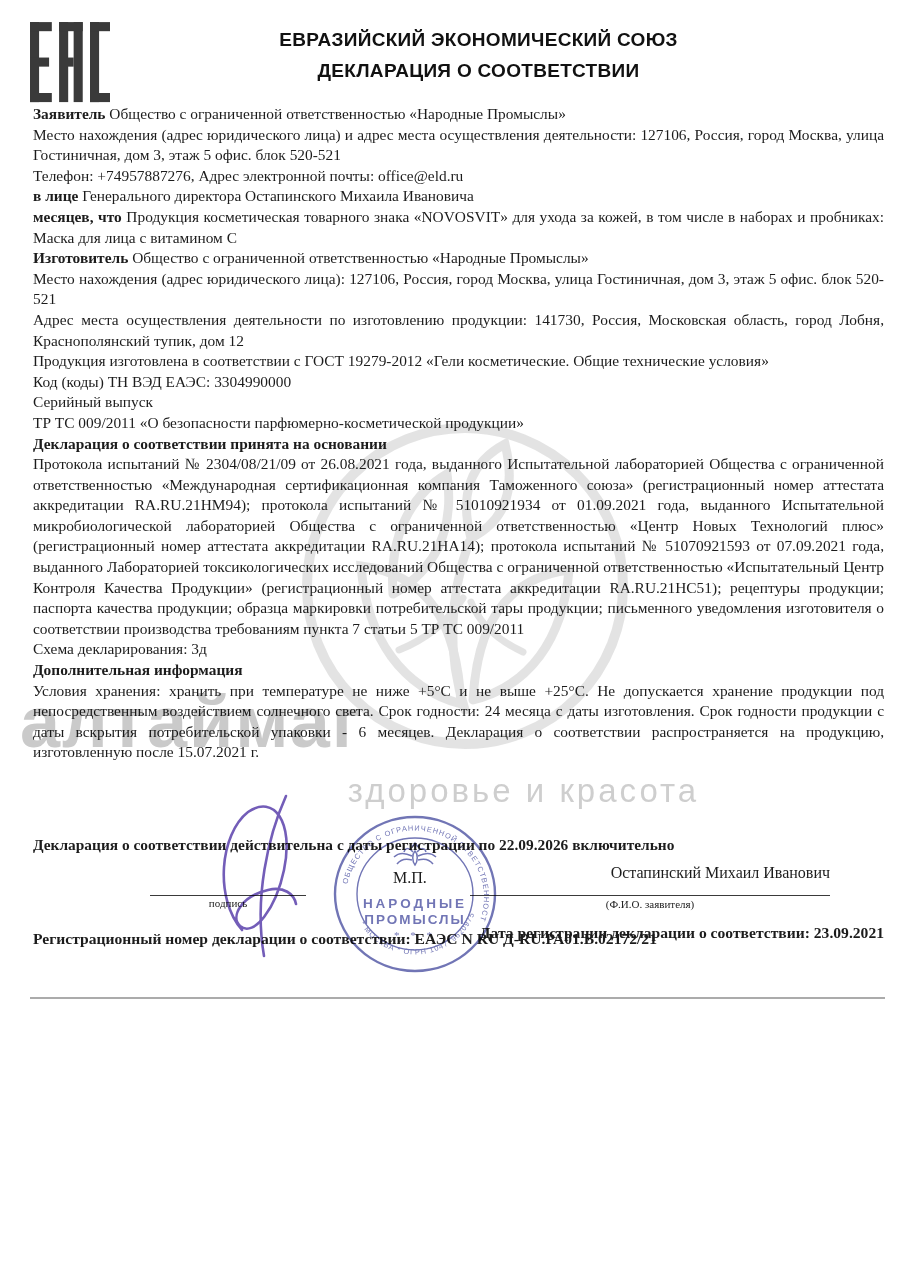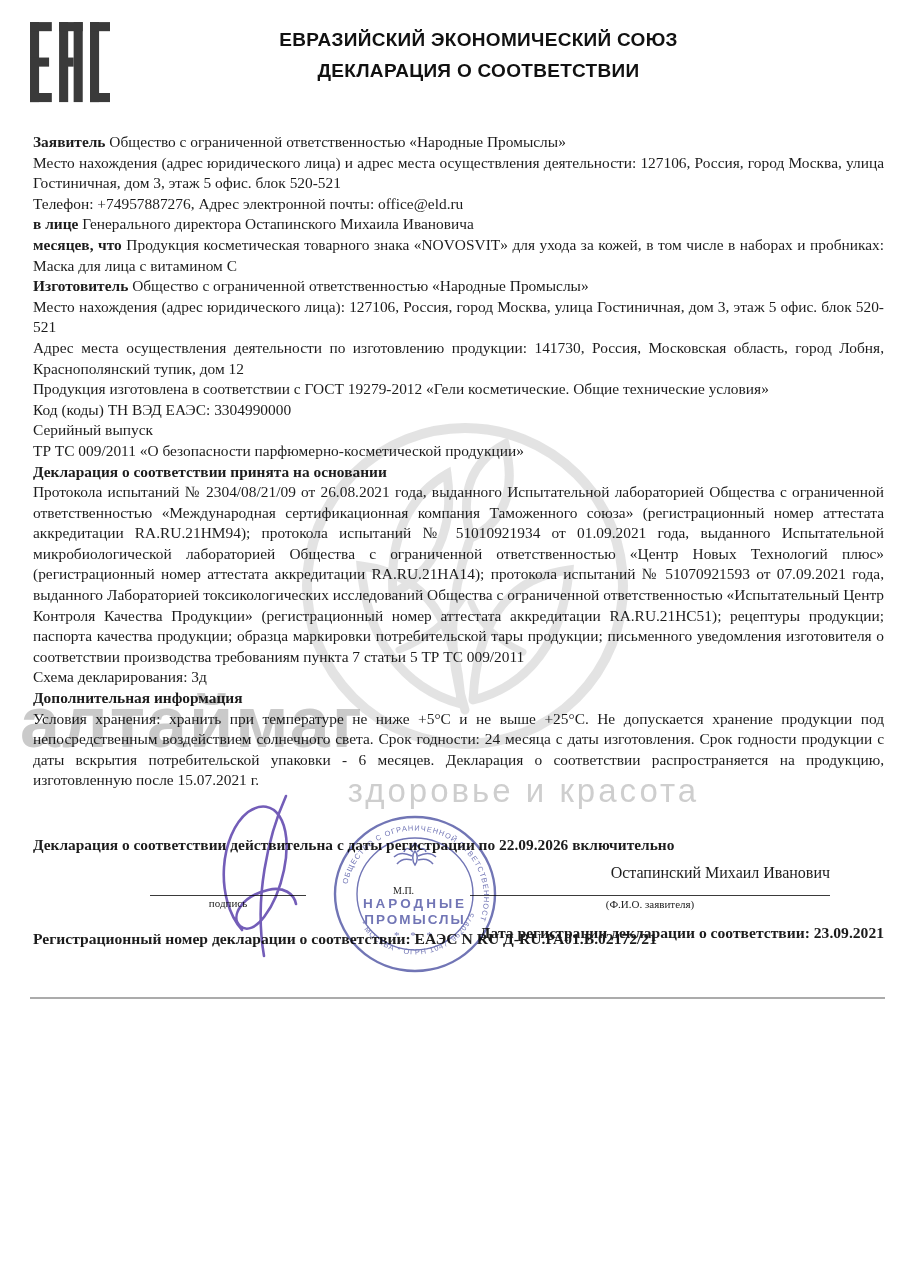--- a/index.html
+++ b/index.html
@@ -4,35 +4,35 @@
 <style>
   html,body{margin:0;padding:0;background:#fff;}
   .page{position:relative;width:900px;height:1273px;background:#fff;overflow:hidden;
         font-family:"Liberation Serif",serif;color:#1c1c1c;padding-left:17px;}
   
   .eac{position:absolute;left:30px;top:18px;}
   .hdr{position:absolute;left:60px;right:20px;top:24px;text-align:center;
        font-family:"Liberation Sans",sans-serif;font-weight:bold;font-size:19px;
        line-height:31px;color:#111;letter-spacing:.3px;}
   
-  .content{position:absolute;left:33px;right:33px;top:104px;z-index:2;margin-top:28px;}
+  .content{position:absolute;left:33px;right:33px;top:104px;z-index:2;}
   .para{margin:0;font-size:15.4px;line-height:20.6px;text-align:justify;}
   .para b{font-weight:bold;}
   .validity{position:absolute;left:33px;right:33px;top:836px;z-index:2;
             font-size:15.4px;font-weight:bold;}
   
   .sigline{position:absolute;top:880px;height:15px;border-bottom:1.6px solid #3a3a3a;z-index:2;}
   .sig-left{left:150px;width:156px;}
   .sig-right{left:470px;width:360px;}
   .cap{position:absolute;z-index:2;font-size:11px;text-align:center;color:#222;}
   .cap-left{left:150px;width:156px;top:897px;}
   .cap-right{left:470px;width:360px;top:898px;}
   .name{position:absolute;left:470px;width:360px;top:864px;text-align:right;
         font-size:16px;z-index:2;}
-  .mp{position:absolute;left:393px;top:869px;font-size:10px;z-index:2;margin-top:16px;}
+  .mp{position:absolute;left:393px;top:869px;font-size:16px;z-index:2;}
   .regline{position:absolute;left:33px;right:33px;z-index:2;font-size:15.6px;font-weight:bold;}
   .reg-num{top:930px;}
   .reg-date{top:924px;text-align:right;}
   .hrule{position:absolute;left:30px;right:32px;top:997px;height:2px;background:#8f8f8f;
          opacity:.75;z-index:2;}
   
   .wm{mix-blend-mode:multiply;pointer-events:none;}
   .wm-big{position:absolute;left:20px;right:0;top:676px;text-align:left;z-index:3;
           font-family:"Liberation Sans",sans-serif;font-weight:bold;font-size:72px;
           color:#9e9e9e;opacity:.55;letter-spacing:2px;line-height:92px;}

